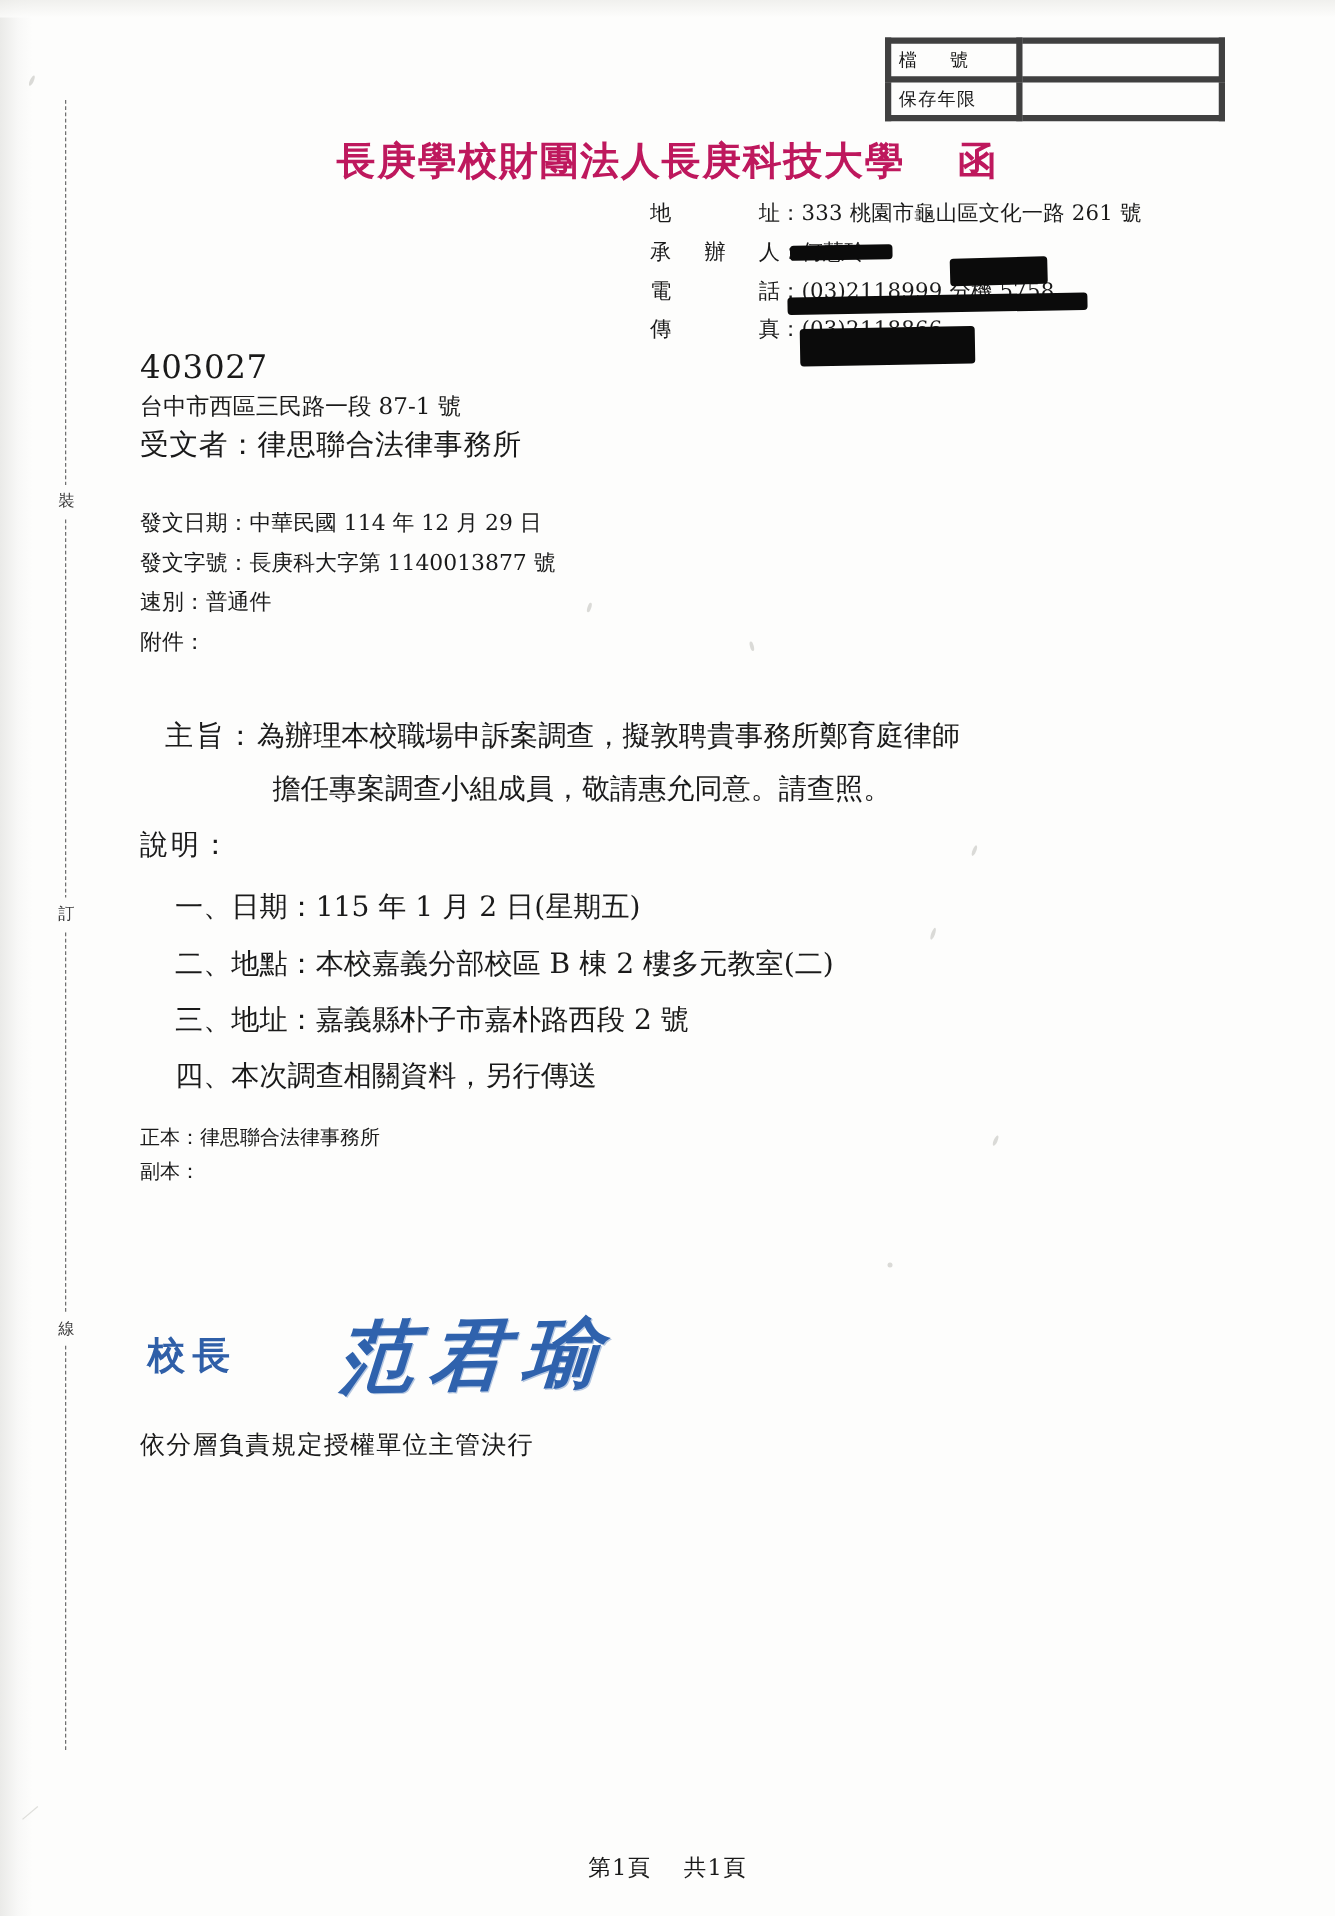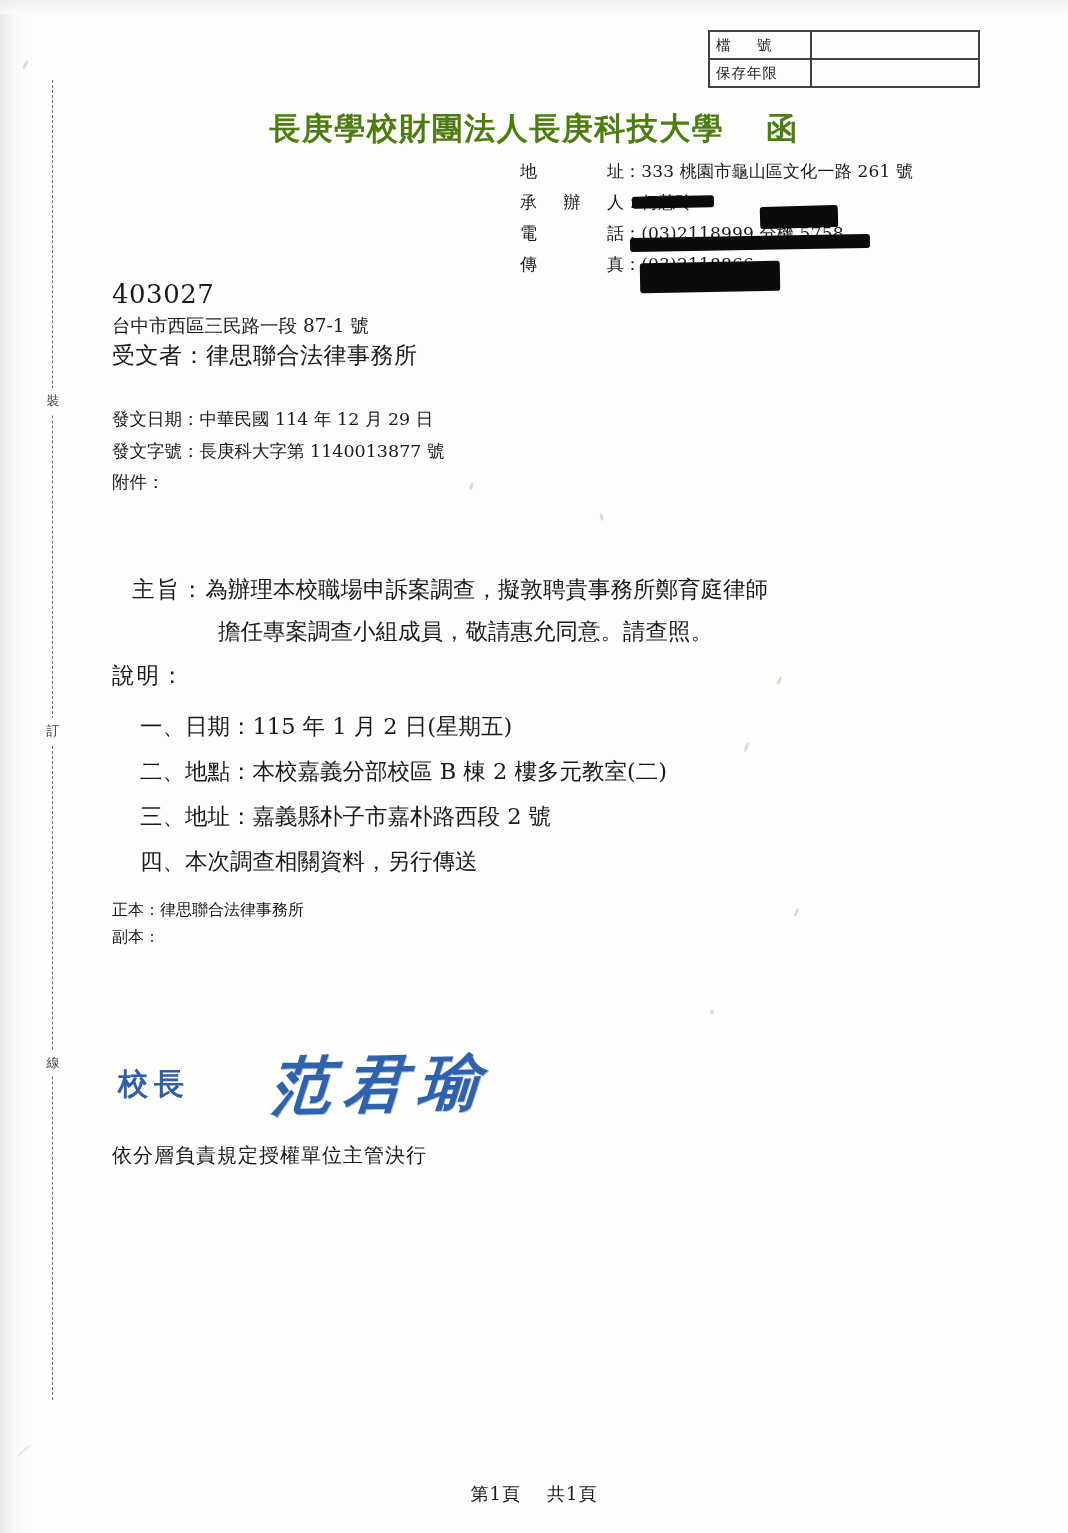--- a/index.html
+++ b/index.html
@@ -70,21 +70,21 @@
 
   
   .doc-table {
     position: absolute;
     left: 708px;
     top: 30px;
     width: 272px;
     border-collapse: collapse;
   }
   .doc-table td {
-    border: 2px solid #404040;
+    border: 5px solid #404040;
     height: 24px;
     font-size: 14.5px;
     padding: 1px 6px;
     vertical-align: middle;
   }
   .doc-table td.lbl {
     width: 88px;
     letter-spacing: 6px;
     white-space: nowrap;
   }
@@ -92,21 +92,21 @@
 
   
   .org-title {
     position: absolute;
     left: 0; top: 108px;
     width: 1068px;
     text-align: center;
     font-size: 31px;
     letter-spacing: 1.5px;
     font-weight: 600;
-    color: #4d7c0f;
+    color: #be185d;
     font-family: "DejaVu Serif", "Liberation Serif", serif;
   }
   .org-title .kind {
     display: inline-block;
     margin-left: 42px;
   }
 
   
   .contact {
     position: absolute;
@@ -311,20 +311,21 @@
     <div class="zip">403027</div>
     <div class="street">台中市西區三民路一段 87-1 號</div>
   </div>
   <div class="recipient">
     <span>受文者：</span><span>律思聯合法律事務所</span>
   </div>
 
   <div class="meta">
     <div>發文日期：中華民國 114 年 12 月 29 日</div>
     <div>發文字號：長庚科大字第 1140013877 號</div>
+    <div>速別：普通件</div>
     <div>附件：</div>
   </div>
 
   <div class="subject">
     <span class="lbl">主旨：</span><span>為辦理本校職場申訴案調查，擬敦聘貴事務所鄭育庭律師</span>
     <span class="cont">擔任專案調查小組成員，敬請惠允同意。請查照。</span>
   </div>
 
   <div class="explain-head">說明：</div>
   <div class="explain-list">

